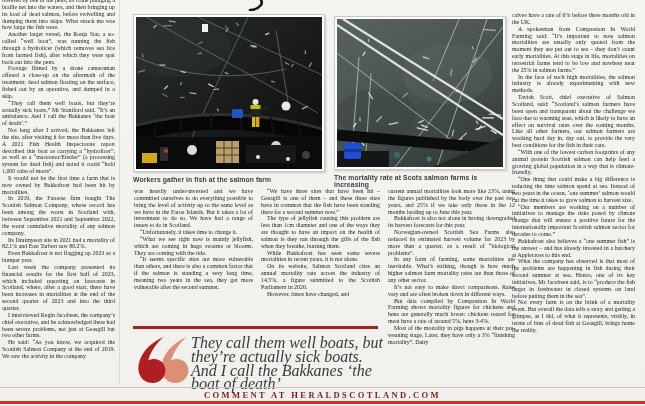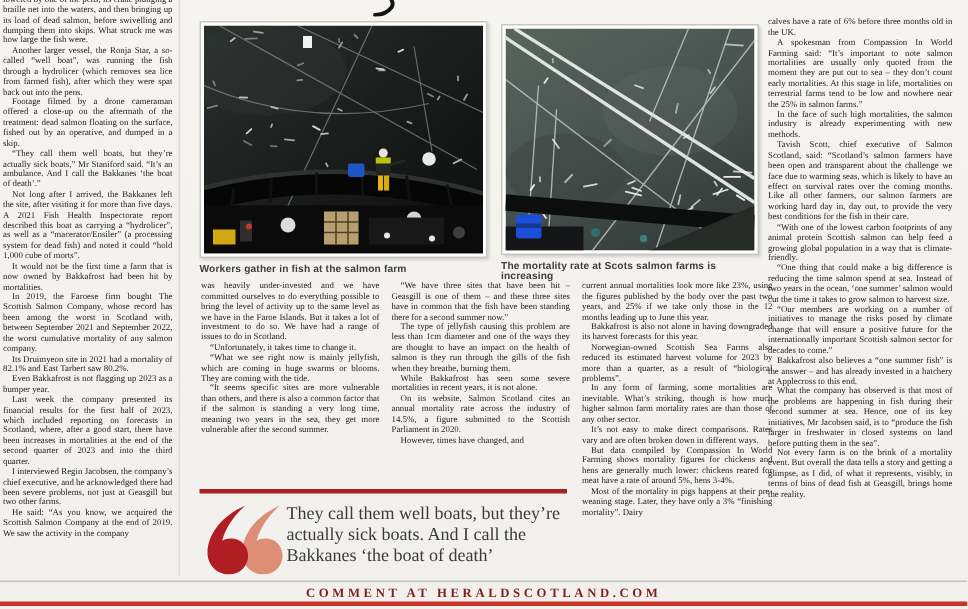--- a/index.html
+++ b/index.html
@@ -15,21 +15,21 @@
   .figure{position:absolute;margin:0;}
   .photo{background:#fff;padding:2px;border:1px solid #c9c7c2;
          box-shadow:1px 1px 2px rgba(0,0,0,.18);}
   .photo svg{display:block;}
   figcaption{font-family:"Liberation Sans",sans-serif;font-weight:bold;
              font-size:6.8px;color:#3d3d3d;margin-top:4px;letter-spacing:.1px;}
   .pq-rule{position:absolute;left:133px;top:326px;width:245px;height:3px;background:#a6211f;}
   .pq-marks{position:absolute;left:135px;top:337px;width:54px;height:48px;}
   .pq-marks svg{position:absolute;top:0;}
   .pq-text{position:absolute;left:191px;top:336px;width:193px;
-           font-size:12px;line-height:13.8px;color:#3a3a3a;}
+           font-size:16px;line-height:13.8px;color:#3a3a3a;font-style:italic;}
   .hairline{position:absolute;left:0;top:387px;width:645px;height:1px;background:#c6c4bf;}
   .comment-text{position:absolute;left:0;top:390px;width:645px;text-align:center;
                 font-weight:bold;font-size:8.5px;letter-spacing:2.4px;color:#7e1d1c;}
   .red-rule{position:absolute;left:0;top:401px;width:645px;height:2.5px;background:#c8342a;}
   .top-glyph{position:absolute;left:248px;top:0;}
 </style>
 </head>
 <body>
 
 <div class="page">

